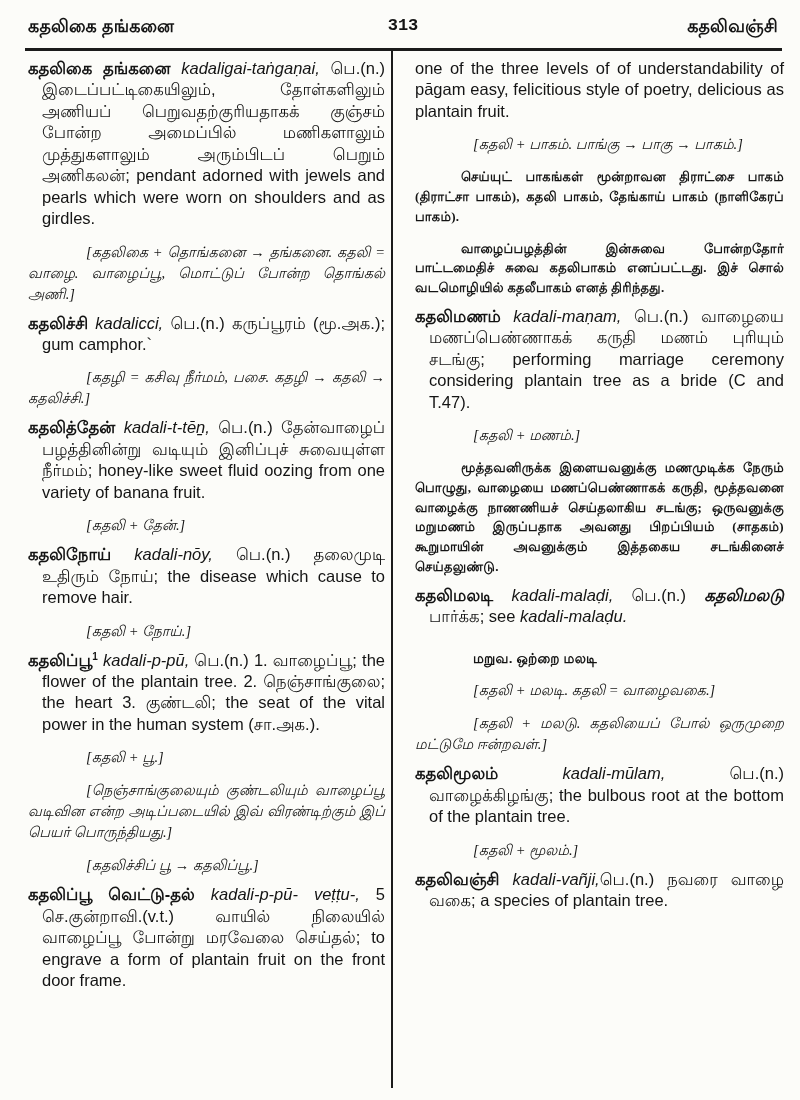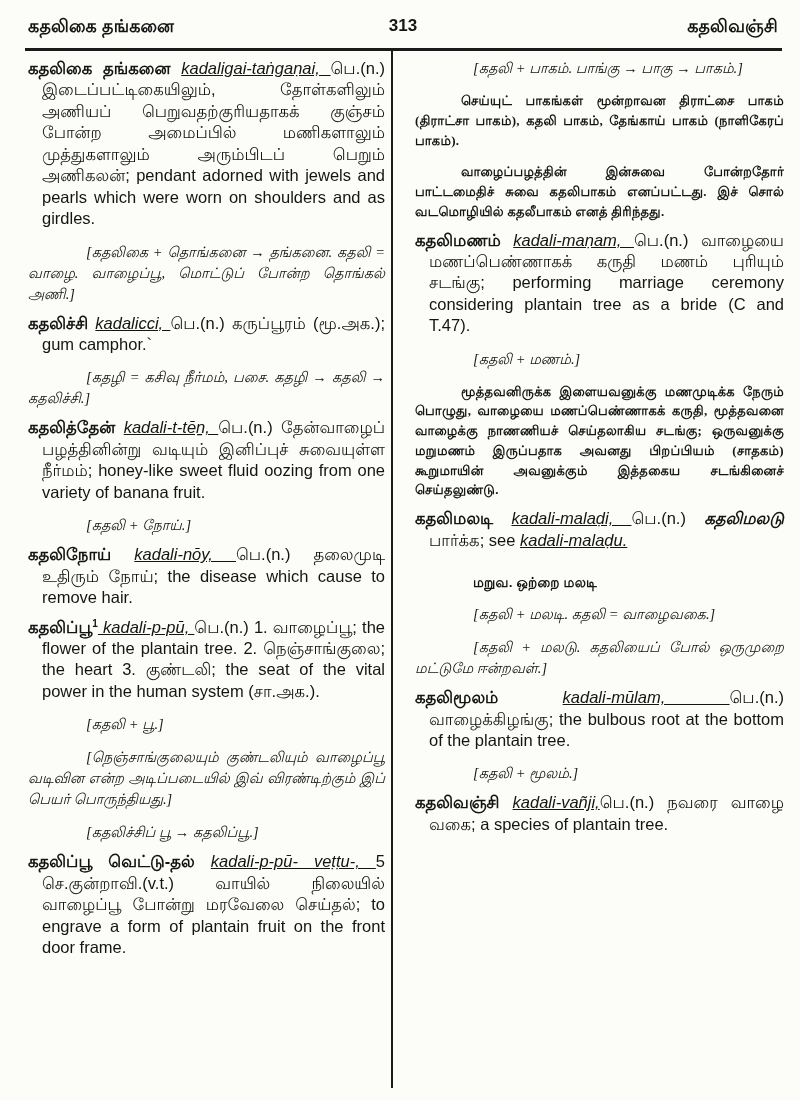--- a/index.html
+++ b/index.html
@@ -33,21 +33,21 @@
     letter-spacing:.2px;
   }
   .gw.left{position:absolute;left:0;top:0;}
   .gw.right{position:absolute;right:0;top:0;}
   .pagenum{
     position:absolute;
     left:0;right:0;top:0;
     text-align:center;
     font-size:17px;
     font-weight:600;
-    font-family:Liberation Sans, sans-serif;
+    font-family:Liberation Mono, monospace;
   }
   .hrule{
     position:absolute;
     top:48px;left:25px;right:18px;
     height:3px;
     background:var(--rule);
   }
   .vrule{
     position:absolute;
     top:50px;
@@ -99,21 +99,21 @@
     letter-spacing:.3px;
   }
   .block.variant{
     font-size:13.5px;
     font-weight:bold;
     padding-left:58px;
     letter-spacing:.2px;
     margin-top:24px;
   }
   .run-bold{font-weight:bold;}
-  .run-italic{font-style:italic;text-decoration:underline;}
+  .run-italic{font-style:italic;}
   .run-bolditalic{font-weight:bold;font-style:italic;}
   sup.run-sup{
     font-size:10px;
     font-weight:bold;
     line-height:0;
     vertical-align:super;
   }
 </style>
 </head>
 <body>
@@ -129,29 +129,31 @@
   <div class="hrule"></div>
   <div class="vrule"></div>
 
   <div class="columns">
     <div class="col col-left">
         <div class="block entry"><span class="run-bold">கதலிகை தங்கனை </span><span class="run-italic">kadaligai-taṅgaṇai, </span><span class="run-normal">பெ.(n.) இடைப்பட்டிகையிலும், தோள்களிலும் அணியப் பெறுவதற்குரியதாகக் குஞ்சம் போன்ற அமைப்பில் மணிகளாலும் முத்துகளாலும் அரும்பிடப் பெறும் அணிகலன்; pendant adorned with jewels and pearls which were worn on shoulders and as girdles.</span></div>
         <div class="block etymology"><span class="run-normal">[கதலிகை + தொங்கனை → தங்கனை. கதலி = வாழை. வாழைப்பூ, மொட்டுப் போன்ற தொங்கல் அணி.]</span></div>
         <div class="block entry"><span class="run-bold">கதலிச்சி </span><span class="run-italic">kadalicci, </span><span class="run-normal">பெ.(n.) கருப்பூரம் (மூ.அக.); gum camphor.`</span></div>
         <div class="block etymology"><span class="run-normal">[கதழி = கசிவு நீர்மம், பசை. கதழி → கதலி → கதலிச்சி.]</span></div>
         <div class="block entry"><span class="run-bold">கதலித்தேன் </span><span class="run-italic">kadali-t-tēṉ, </span><span class="run-normal">பெ.(n.) தேன்வாழைப் பழத்தினின்று வடியும் இனிப்புச் சுவையுள்ள நீர்மம்; honey-like sweet fluid oozing from one variety of banana fruit.</span></div>
+        <div class="block etymology"><span class="run-normal">[கதலி + தேன்.]</span></div>
+        <div class="block entry"><span class="run-bold">கதலிநோய் </span><span class="run-italic">kadali-nōy, </span><span class="run-normal">பெ.(n.) தலைமுடி உதிரும் நோய்; the disease which cause to remove hair.</span></div>
         <div class="block etymology"><span class="run-normal">[கதலி + நோய்.]</span></div>
-        <div class="block entry"><span class="run-bold">கதலிநோய் </span><span class="run-italic">kadali-nōy, </span><span class="run-normal">பெ.(n.) தலைமுடி உதிரும் நோய்; the disease which cause to remove hair.</span></div>
         <div class="block entry"><span class="run-bold">கதலிப்பூ</span><sup class="run-sup">1</sup><span class="run-italic"> kadali-p-pū, </span><span class="run-normal">பெ.(n.) 1. வாழைப்பூ; the flower of the plantain tree. 2. நெஞ்சாங்குலை; the heart 3. குண்டலி; the seat of the vital power in the human system (சா.அக.).</span></div>
         <div class="block etymology"><span class="run-normal">[கதலி + பூ.]</span></div>
         <div class="block note"><span class="run-normal">[நெஞ்சாங்குலையும் குண்டலியும் வாழைப்பூ வடிவின என்ற அடிப்படையில் இவ் விரண்டிற்கும் இப் பெயர் பொருந்தியது.]</span></div>
         <div class="block etymology"><span class="run-normal">[கதலிச்சிப் பூ → கதலிப்பூ.]</span></div>
         <div class="block entry"><span class="run-bold">கதலிப்பூ வெட்டு-தல் </span><span class="run-italic">kadali-p-pū- veṭṭu-, </span><span class="run-normal">5 செ.குன்றாவி.(v.t.) வாயில் நிலையில் வாழைப்பூ போன்று மரவேலை செய்தல்; to engrave a form of plantain fruit on the front door frame.</span></div>
       </div>
     <div class="col col-right">
+        <div class="block continuation"><span class="run-normal">one of the three levels of of understandability of pāgam easy, felicitious style of poetry, delicious as plantain fruit.</span></div>
         <div class="block etymology"><span class="run-normal">[கதலி + பாகம். பாங்கு → பாகு → பாகம்.]</span></div>
         <div class="block paragraph"><span class="run-normal">செய்யுட் பாகங்கள் மூன்றாவன திராட்சை பாகம் (திராட்சா பாகம்), கதலி பாகம், தேங்காய் பாகம் (நாளிகேரப் பாகம்).</span></div>
         <div class="block paragraph"><span class="run-normal">வாழைப்பழத்தின் இன்சுவை போன்றதோர் பாட்டமைதிச் சுவை கதலிபாகம் எனப்பட்டது. இச் சொல் வடமொழியில் கதலீபாகம் எனத் திரிந்தது.</span></div>
         <div class="block entry"><span class="run-bold">கதலிமணம் </span><span class="run-italic">kadali-maṇam, </span><span class="run-normal">பெ.(n.) வாழையை மணப்பெண்ணாகக் கருதி மணம் புரியும் சடங்கு; performing marriage ceremony considering plantain tree as a bride (C and T.47).</span></div>
         <div class="block etymology"><span class="run-normal">[கதலி + மணம்.]</span></div>
         <div class="block paragraph"><span class="run-normal">மூத்தவனிருக்க இளையவனுக்கு மணமுடிக்க நேரும் பொழுது, வாழையை மணப்பெண்ணாகக் கருதி, மூத்தவனை வாழைக்கு நாணணியச் செய்தலாகிய சடங்கு; ஒருவனுக்கு மறுமணம் இருப்பதாக அவனது பிறப்பியம் (சாதகம்) கூறுமாயின் அவனுக்கும் இத்தகைய சடங்கினைச் செய்தலுண்டு.</span></div>
         <div class="block entry"><span class="run-bold">கதலிமலடி </span><span class="run-italic">kadali-malaḍi, </span><span class="run-normal">பெ.(n.) </span><span class="run-bolditalic">கதலிமலடு </span><span class="run-normal">பார்க்க; see </span><span class="run-italic">kadali-malaḍu.</span></div>
         <div class="block variant"><span class="run-bold">மறுவ. </span><span class="run-normal">ஒற்றை மலடி</span></div>
         <div class="block etymology"><span class="run-normal">[கதலி + மலடி. கதலி = வாழைவகை.]</span></div>
         <div class="block etymology"><span class="run-normal">[கதலி + மலடு. கதலியைப் போல் ஒருமுறை மட்டுமே ஈன்றவள்.]</span></div>

